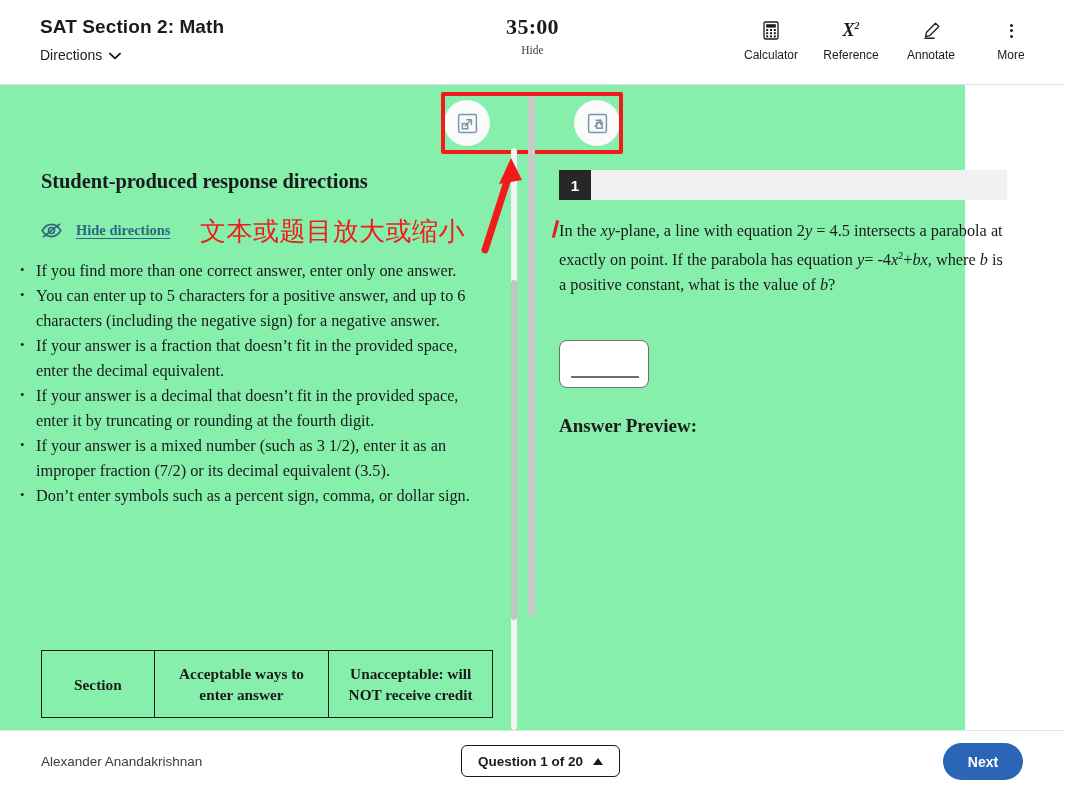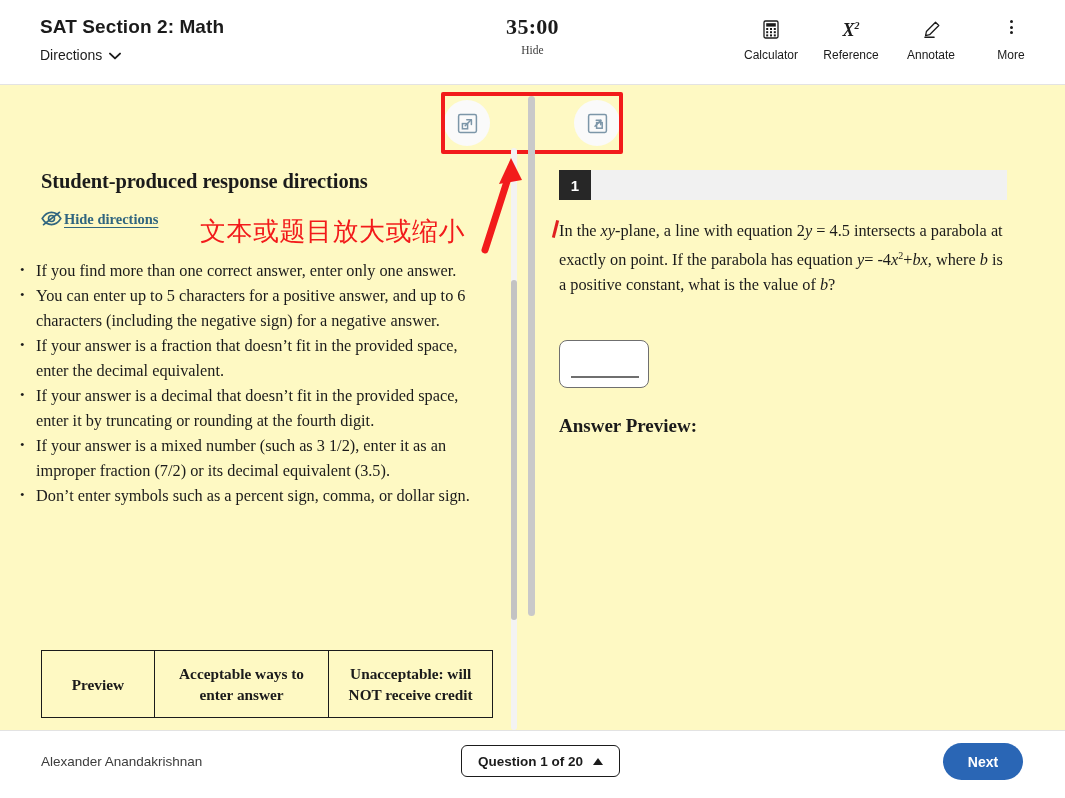--- a/index.html
+++ b/index.html
@@ -2,21 +2,21 @@
 <html><head>
 <meta charset="utf-8">
 <style>
   * { box-sizing: border-box; margin: 0; padding: 0; }
   html, body {
     width: 1065px; height: 798px;
     background: #ffffff;
     font-family: "Liberation Sans", sans-serif;
     overflow: hidden;
   }
-  #app { position: relative; width: 1065px; height: 798px; background:#fef9c3; }
+  #app { position: relative; width: 965px; height: 798px; background:#86efac; }
 
   
   .header {
     position: absolute; left:0; top:0; width:1065px; height:84px;
     background:#ffffff;
   }
   .header-sep {
     position:absolute; left:0; top:84px; width:1065px; height:1px;
     background:#e3e3e3;
   }
@@ -42,21 +42,21 @@
   .timer-hide {
     margin-top:4px; font-size:11.5px; color:#3c3c3c; display:inline-block;
     pointer-events:auto; cursor:pointer;
   }
 
   .tools { position:absolute; right:14px; top:20px; display:flex; gap:0px; }
   .tool {
     width:80px; display:flex; flex-direction:column; align-items:center;
     gap:7px; cursor:pointer;
   }
-  .tool-ico { height:21px; display:flex; justify-content:center; color:#1b1b1b;}
+  .tool-ico { height:21px; display:flex; align-items:center; justify-content:center; color:#1b1b1b;}
   .tool-label { font-size:12px; color:#1b1b1b; }
   .ref-glyph { font-family:"Liberation Serif", serif; font-style:italic; font-weight:700; font-size:18px; }
   .ref-glyph sup { font-size:10px; }
   .more-dots { display:flex; flex-direction:column; gap:2.5px; align-items:center; }
   .more-dots i { width:3px; height:3px; border-radius:50%; background:#1b1b1b; display:block; }
 
   
   .zoom-cluster {
     position:absolute; left:444px; top:95px; width:176px; height:56px;
     display:flex; align-items:center; justify-content:space-between;
@@ -84,22 +84,22 @@
     position:absolute; left:0px; top:150px; width:520px; height:580px;
     overflow:hidden;
     font-family:"Liberation Serif", serif;
     color:#1b1b1b;
   }
   .dir-heading {
     position:absolute; left:41px; top:20px;
     font-size:20.5px; font-weight:700; letter-spacing:-0.1px;
   }
   .hide-dir {
-    position:absolute; left:41px; top:61px;
-    display:flex; align-items:flex-start; gap:2px; cursor:pointer;
+    position:absolute; left:41px; top:72px;
+    display:flex; align-items:center; gap:14px; cursor:pointer;
   }
   .hide-dir-label {
     font-size:14.5px; font-weight:700; color:#30657f;
     text-decoration:underline; text-underline-offset:3px;
   }
   .eye-off { color:#30657f; display:block; }
 
   .dir-list {
     position:absolute; left:24px; top:108px; width:470px;
     font-size:16.3px; line-height:25px;
@@ -326,21 +326,21 @@
         <li><span>You can enter up to 5 characters for a </span><b>positive</b><span> answer, and up to 6 characters (including the negative sign) for a </span><b>negative</b><span> answer.</span></li>
         <li><span> If your answer is a </span><b>fraction</b><span> that doesn’t fit in the provided space, enter the decimal equivalent.</span></li>
         <li><span> If your answer is a </span><b>decimal</b><span> that doesn’t fit in the provided space, enter it by truncating or rounding at the fourth digit.</span></li>
         <li><span> If your answer is a </span><b>mixed number</b><span> (such as 3 1/2), enter it as an improper fraction (7/2) or its decimal equivalent (3.5).</span></li>
         <li><span>Don’t enter </span><b>symbols</b><span> such as a percent sign, comma, or dollar sign.</span></li>
       </ul>
 
     <table class="dir-table">
       <tbody>
           <tr>
-        <td class="c1">Preview</td>
+        <td class="c1">Section</td>
         <td class="c2">Acceptable ways to enter answer</td>
         <td class="c3">Unacceptable: will NOT receive credit</td>
       </tr>
     </tbody>
       </table>
   </div>
 
   <div class="left-scrollbar">
     <div class="thumb"></div>
   </div>

